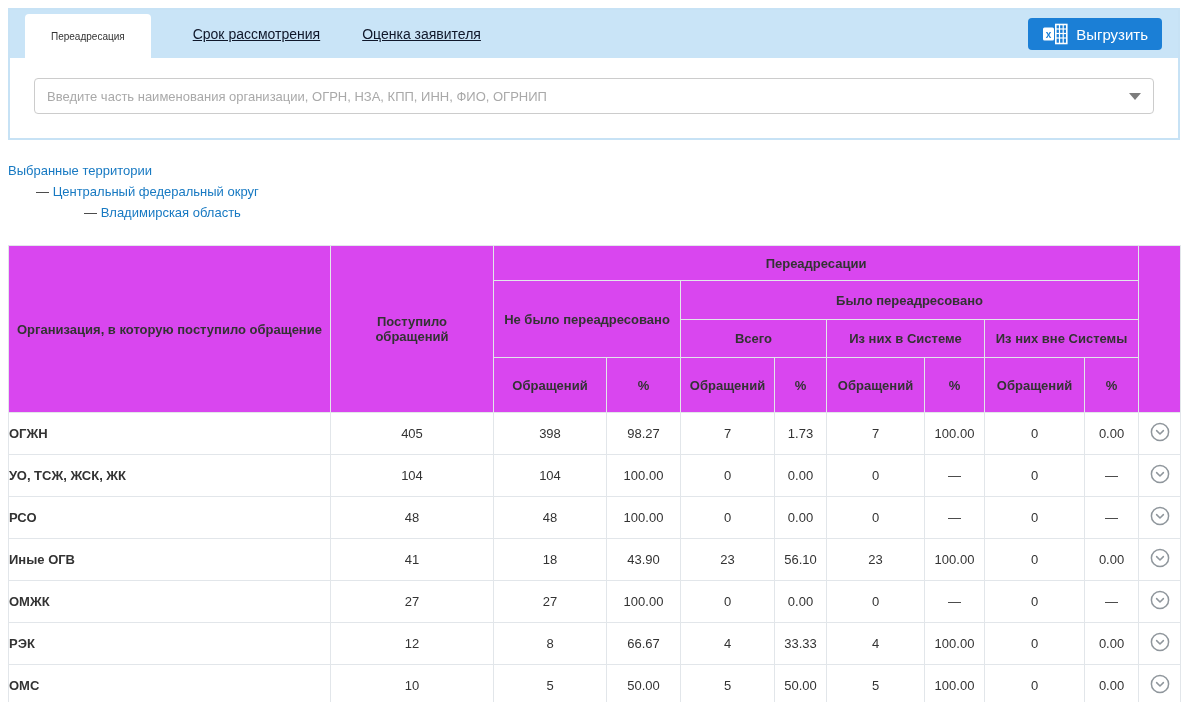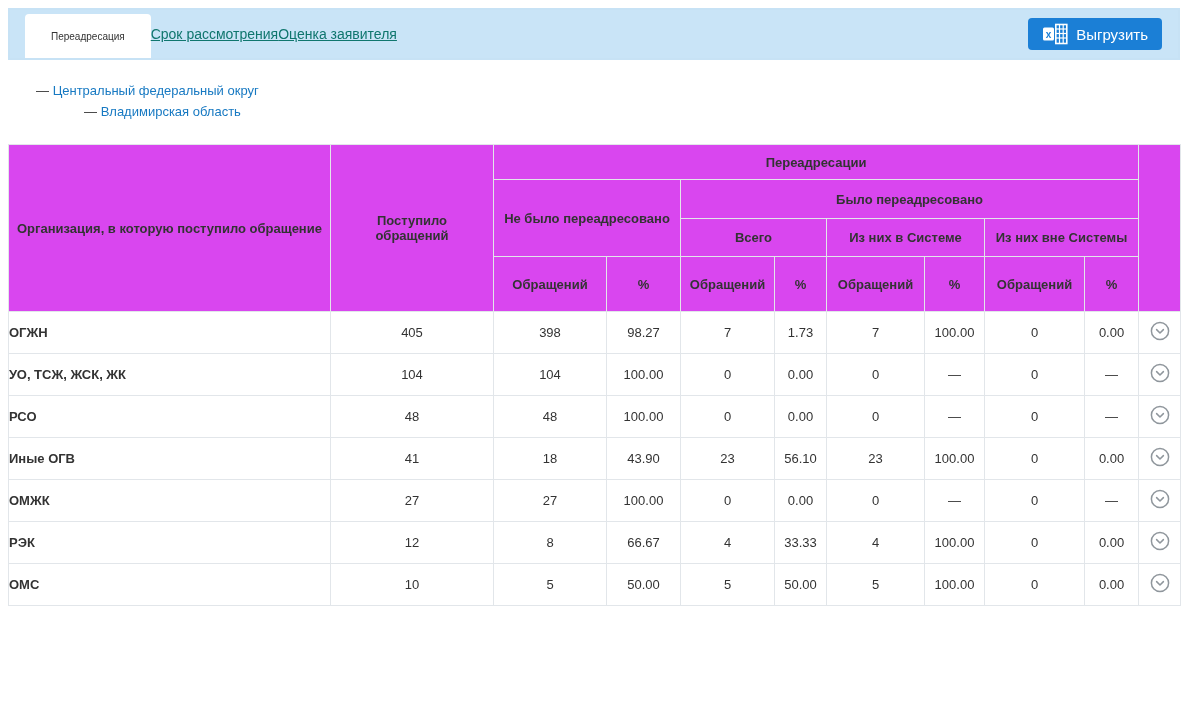--- a/index.html
+++ b/index.html
@@ -27,22 +27,23 @@
     background: #fff;
     border-radius: 4px 4px 0 0;
     padding: 0 26px;
     display: flex;
     align-items: center;
     font-size: 10px;
     color: #333;
     cursor: default;
   }
   .tab-link {
+    margin-left: 42px;
     font-size: 14px;
-    color: #0f766e;
+    color: #0f172a;
     text-decoration: underline;
     cursor: pointer;
   }
   .export-btn {
     position: absolute;
     right: 16px;
     top: 8px;
     height: 32px;
     background: #1b7fd6;
     border: none;
@@ -134,23 +135,30 @@
           <line x1="13.8" y1="6" x2="24.8" y2="6" stroke="#ffffff" stroke-width="1.2"></line>
           <line x1="13.8" y1="10.5" x2="24.8" y2="10.5" stroke="#ffffff" stroke-width="1.2"></line>
           <line x1="13.8" y1="15" x2="24.8" y2="15" stroke="#ffffff" stroke-width="1.2"></line>
           <line x1="17.5" y1="1.5" x2="17.5" y2="20.5" stroke="#ffffff" stroke-width="1.2"></line>
           <line x1="21.2" y1="1.5" x2="21.2" y2="20.5" stroke="#ffffff" stroke-width="1.2"></line>
         </svg>
       </span>
       <span>Выгрузить</span>
     </button>
   </div>
+  <div class="search-area">
+    <div class="search-wrap">
+      <input class="search-input" type="text" placeholder="Введите часть наименования организации, ОГРН, НЗА, КПП, ИНН, ФИО, ОГРНИП" style="">
+      <span class="caret"></span>
+    </div>
+  </div>
 </div>
 
 <div class="territories">
+  <div><a class="terr-title">Выбранные территории</a></div>
   <div class="terr-line1">
     <span class="terr-dash">—</span>
     <a class="terr-link">Центральный федеральный округ</a>
   </div>
   <div class="terr-line2">
     <span class="terr-dash">—</span>
     <a class="terr-link">Владимирская область</a>
   </div>
 </div>
 

